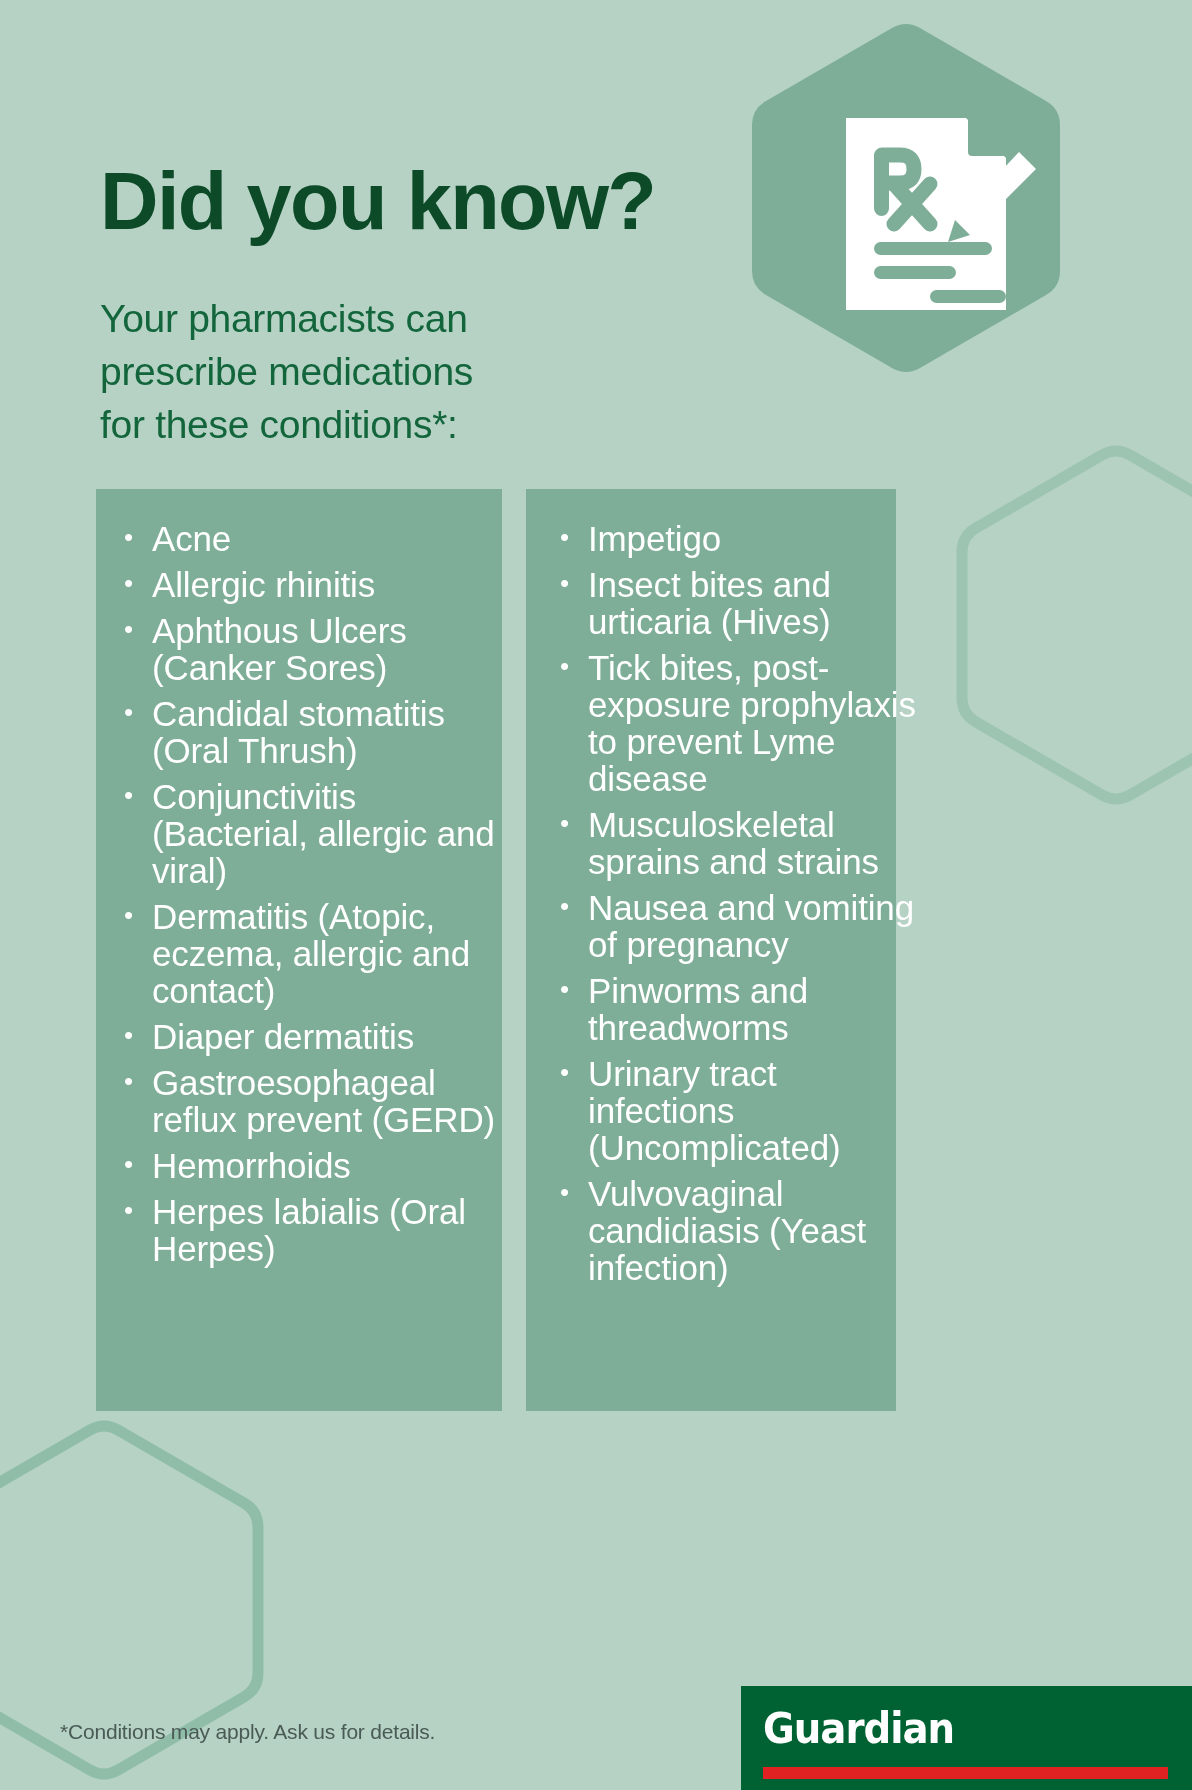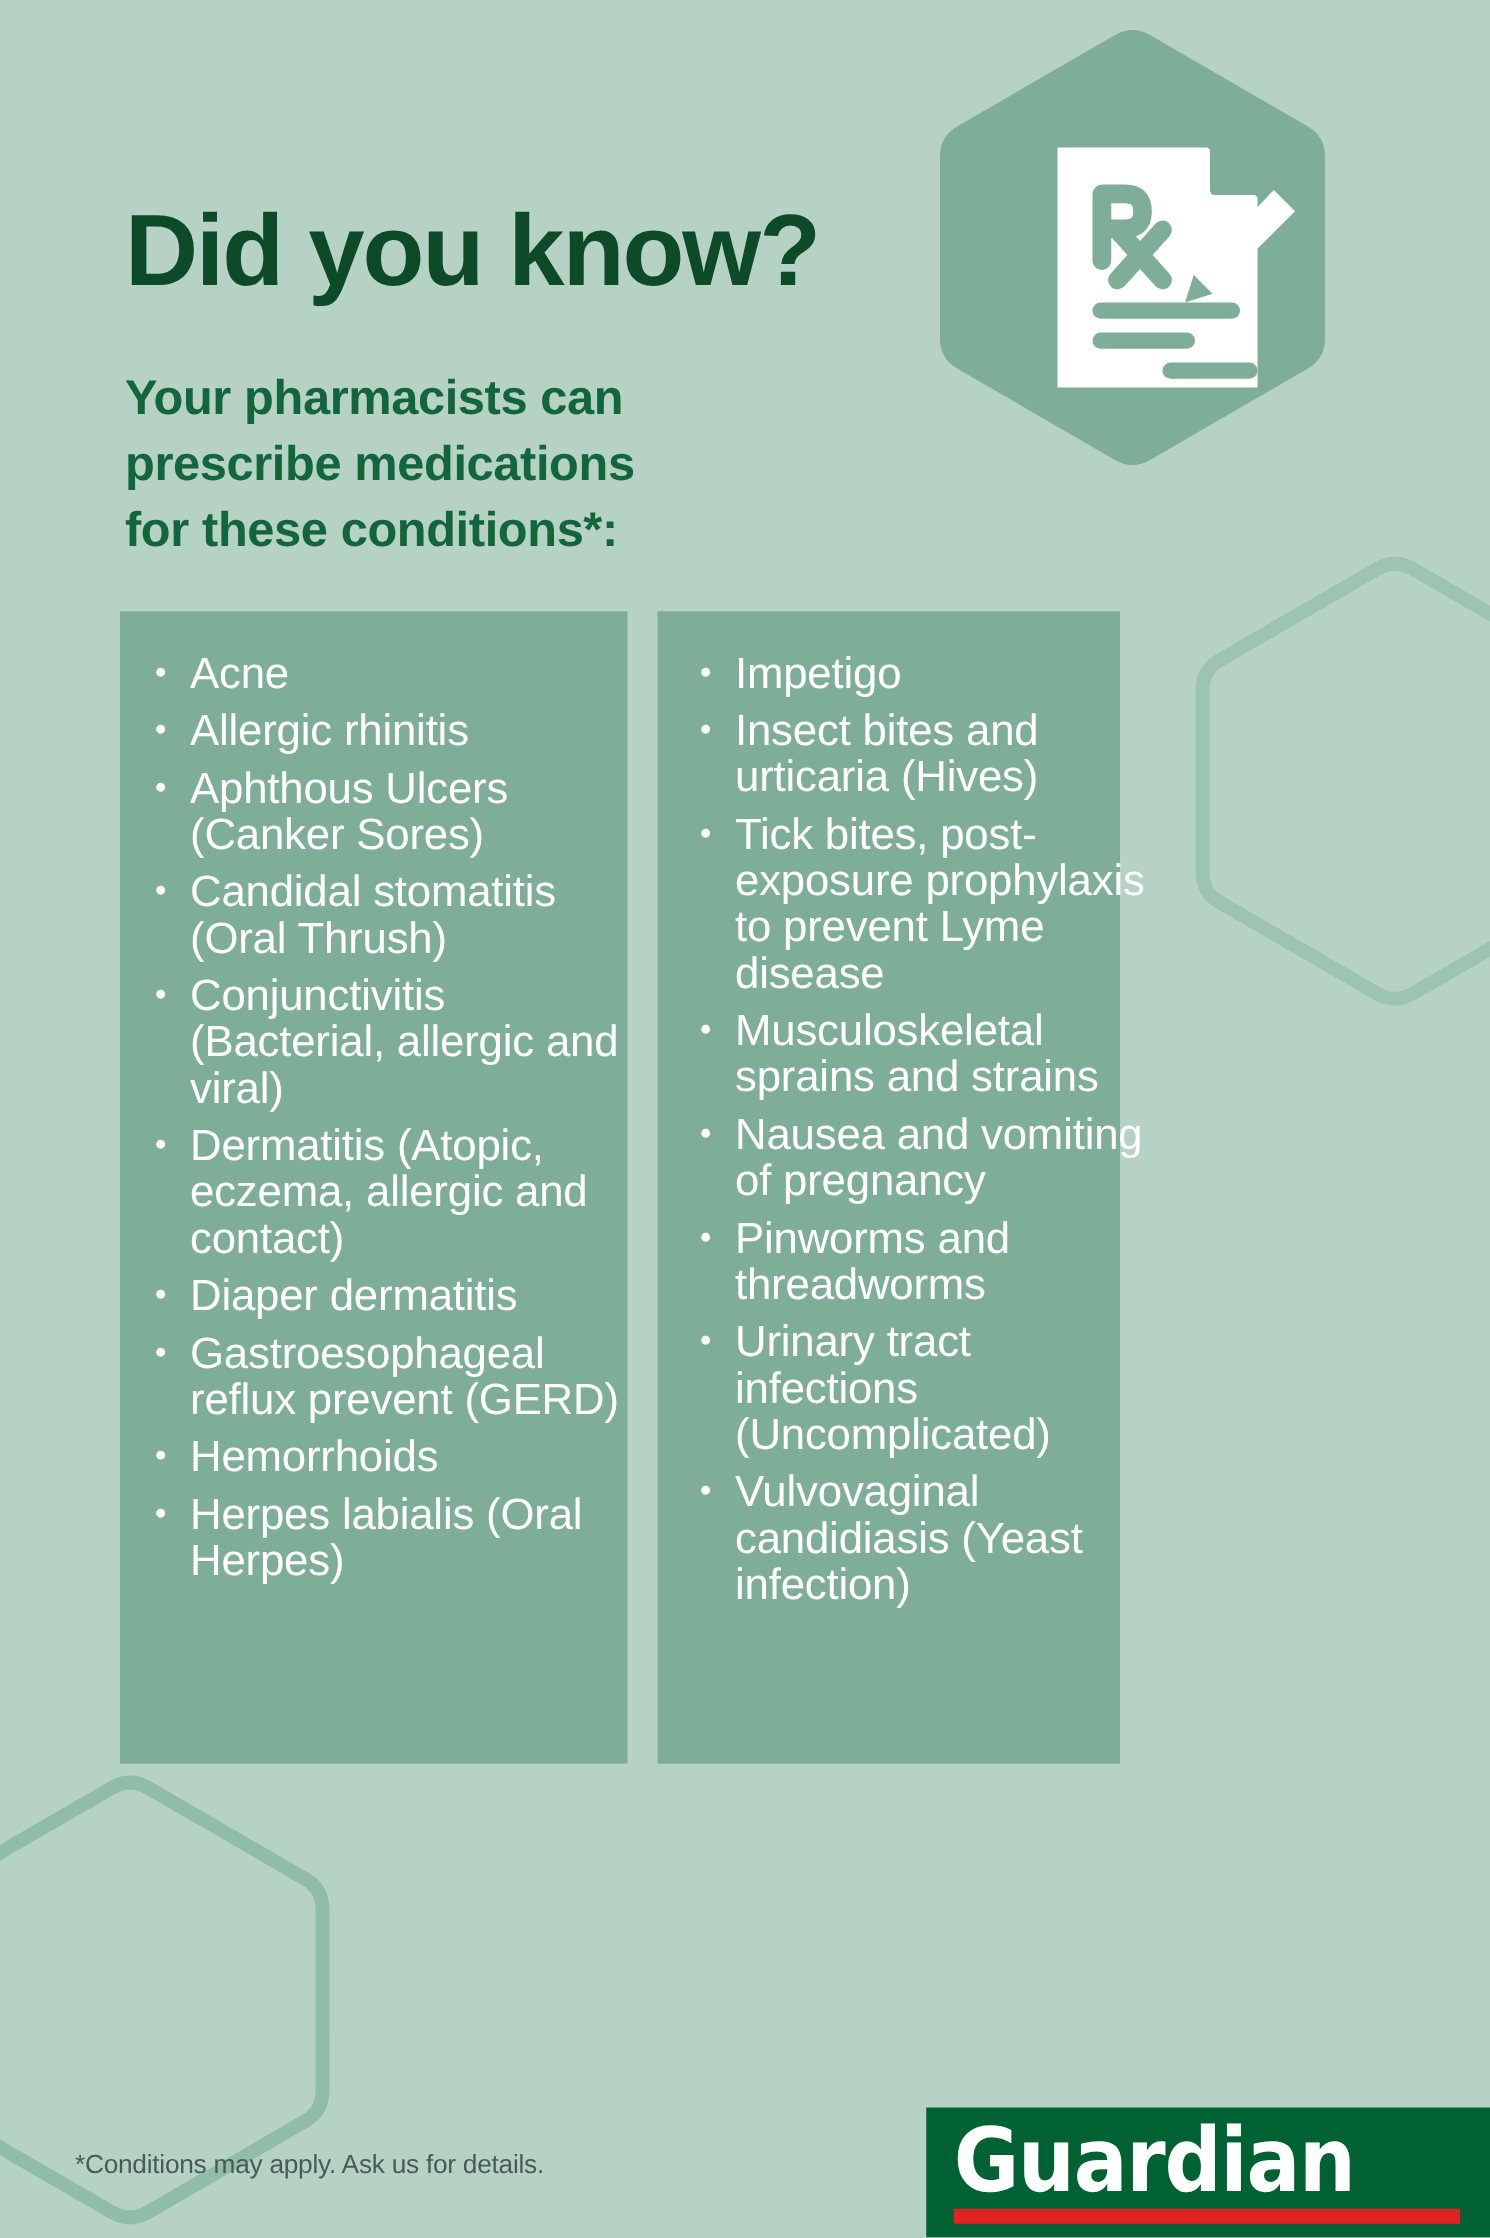--- a/index.html
+++ b/index.html
@@ -45,21 +45,21 @@
     white-space: nowrap;
     margin-top: 45px;
   }
 
   .subtitle {
     position: absolute;
     left: 100px;
     top: 292px;
     font-size: 39px;
     line-height: 53px;
-    font-weight: 700;
+    font-weight: 400;
     letter-spacing: -0.3px;
     color: #13653c;
     width: 560px;
   }
   .subtitle span { display: block; }
 
   
   .panel {
     position: absolute;
     background: #7fae98;
@@ -135,21 +135,21 @@
     background: #006233;
     overflow: hidden;
   }
   .logo-word {
     position: absolute;
     left: 22px;
     top: 11px;
     color: #ffffff;
     font-family: "DejaVu Sans", sans-serif;
     font-weight: 700;
-    font-size: 71px;
+    font-size: 43px;
     line-height: 63px;
     letter-spacing: -1px;
     font-stretch: condensed;
   }
   .logo-bar {
     position: absolute;
     left: 22px;
     top: 81px;
     width: 405px;
     height: 12px;

